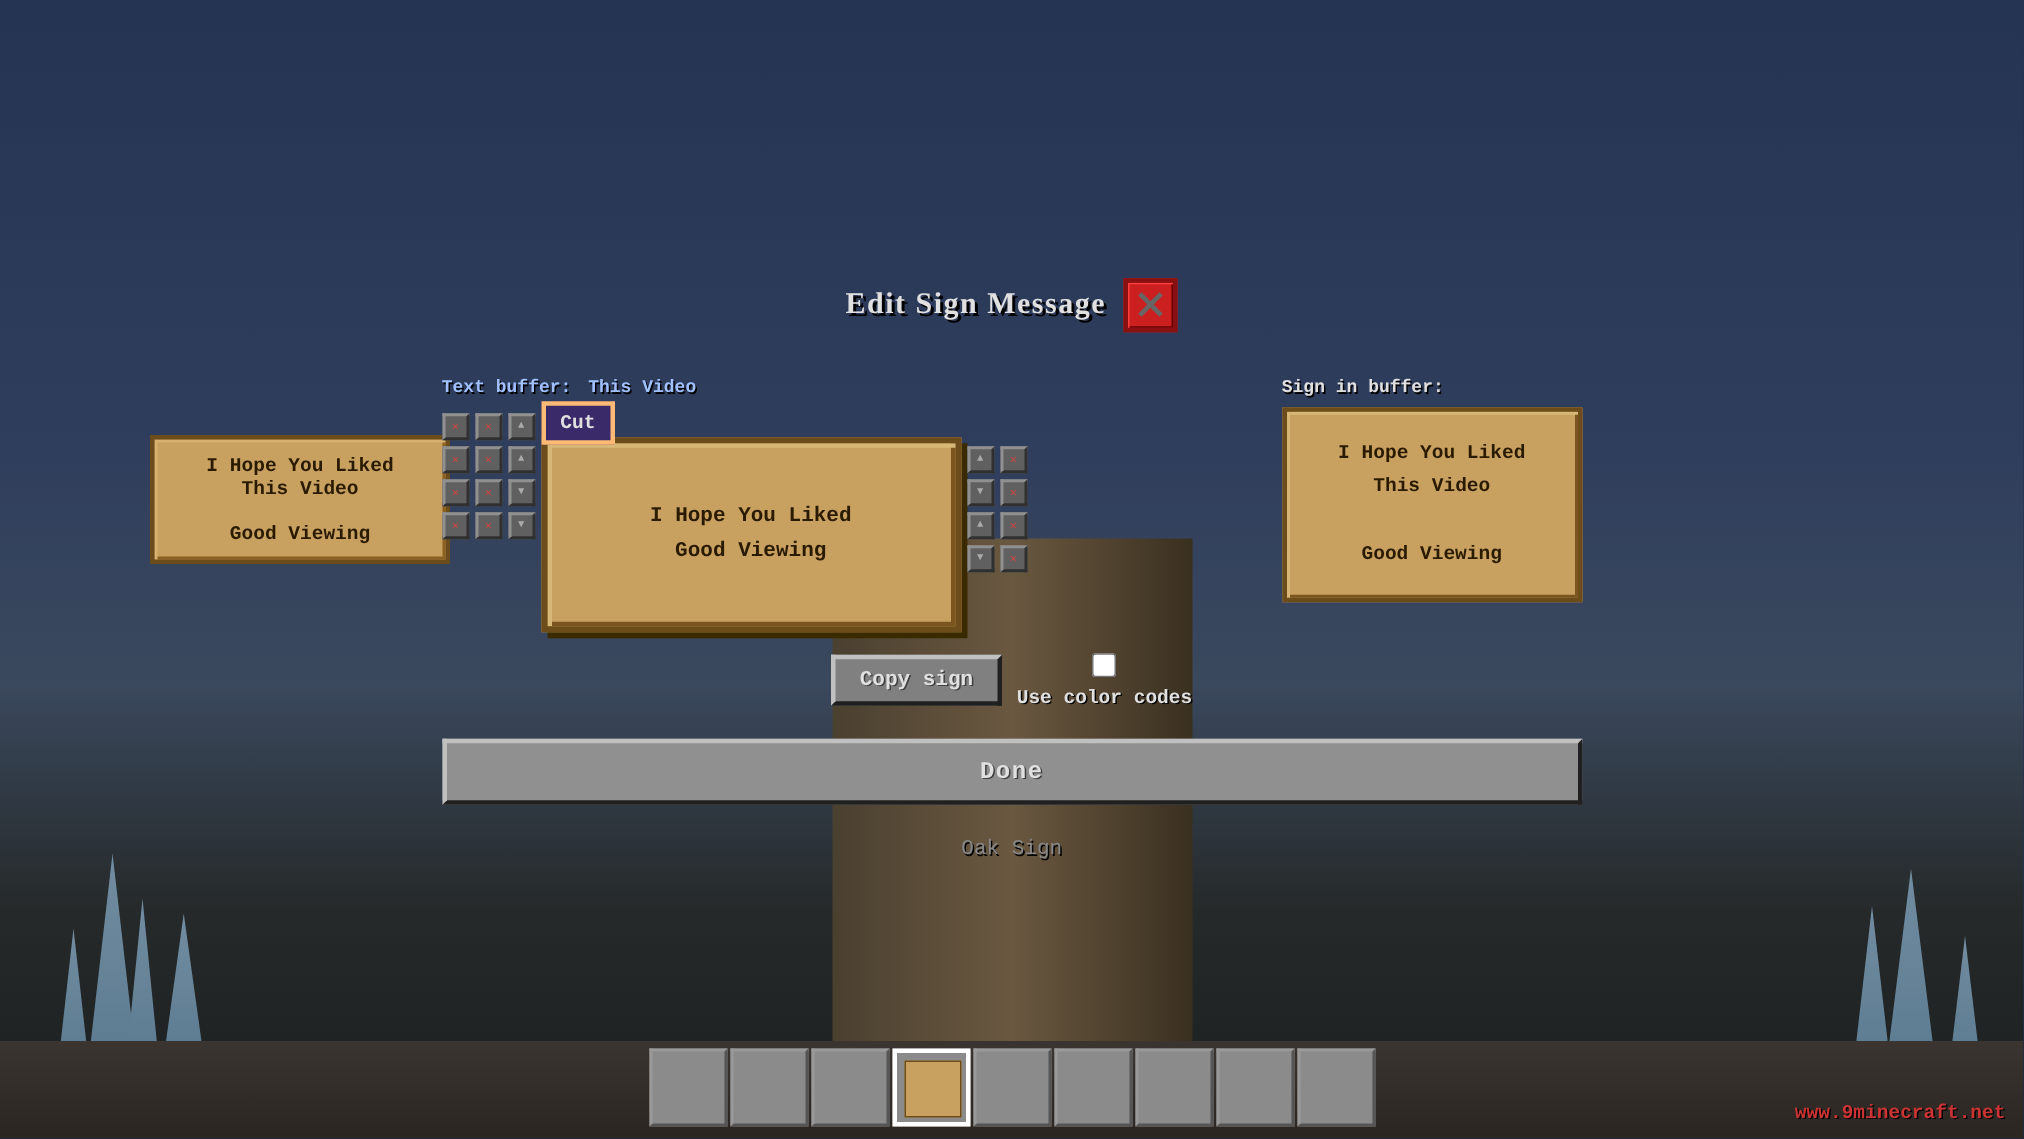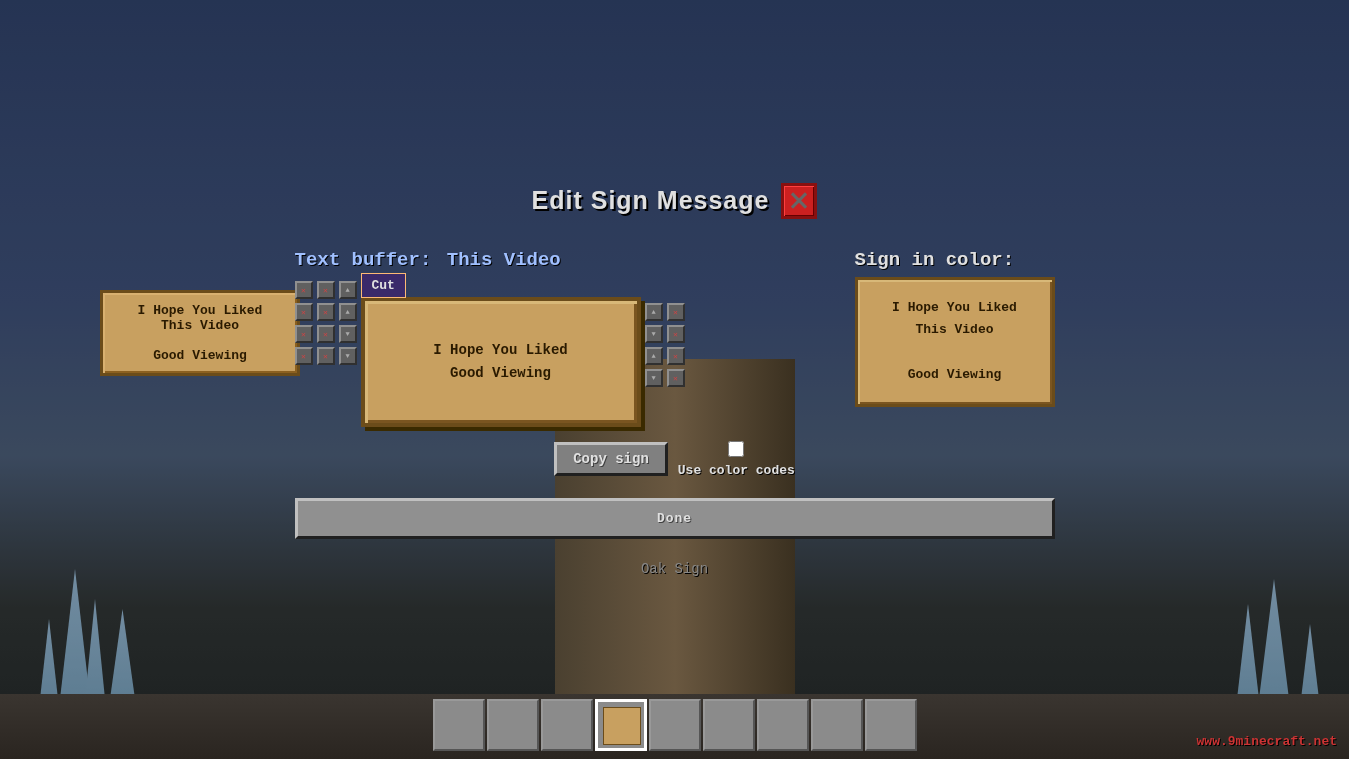--- a/index.html
+++ b/index.html
@@ -65,22 +65,22 @@
     
     .title-bar {
       display: flex;
       align-items: center;
       gap: 12px;
       margin-bottom: 30px;
     }
 
     .title-text {
       color: #e0e0e0;
-      font-size: 25px;
-      font-family: Liberation Sans, sans-serif;
+      font-size: 20px;
+      font-family: Liberation Serif, serif;
       font-weight: bold;
       letter-spacing: 1px;
       text-shadow: 2px 2px 0 #000;
     }
 
     .title-icon {
       width: 36px;
       height: 36px;
       background: #cc2020;
       border: 3px solid #881010;
@@ -118,21 +118,21 @@
     }
 
     
     .text-buffer-section {
       flex: 1;
     }
 
     .section-label {
       color: #e0e0e0;
       font-family: 'Courier New', monospace;
-      font-size: 19px;
+      font-size: 12px;
       font-weight: bold;
       margin-bottom: 6px;
       text-shadow: 1px 1px 0 #000;
     }
 
     .section-label span {
       color: #a0c0ff;
     }
 
     
@@ -219,21 +219,21 @@
     .done-button {
       width: 100%;
       background: #909090;
       border: 3px solid #404040;
       border-right-color: #202020;
       border-bottom-color: #202020;
       border-top-color: #c0c0c0;
       border-left-color: #c0c0c0;
       color: #e0e0e0;
       font-family: 'Courier New', monospace;
-      font-size: 13px;
+      font-size: 16px;
       font-weight: bold;
       padding: 10px 0;
       cursor: pointer;
       text-shadow: 1px 1px 0 #404040;
       text-align: center;
       letter-spacing: 1px;
     }
 
     
     .oak-sign-label {
@@ -292,21 +292,21 @@
       z-index: 20;
       text-shadow: 1px 1px 0 #000;
     }
 
     
     .cut-tooltip {
       position: absolute;
       left: 0;
       top: -4px;
       background: #3a2a6a;
-      border: 1px solid #fdba74;
+      border: 3px solid #fdba74;
       color: #e0e0e0;
       font-family: 'Courier New', monospace;
       font-size: 13px;
       font-weight: bold;
       padding: 4px 10px;
       z-index: 50;
       white-space: nowrap;
     }
 
     
@@ -480,21 +480,21 @@
           <div class="icon-btn"></div>
           <div class="icon-btn"></div>
           <div class="icon-btn"></div>
           <div class="icon-btn"></div>
         </div>
 
       </div>
     </div>
 
     <div class="sign-buffer-section">
-      <div class="section-label">Sign in color:</div>
+      <div class="section-label">Sign in buffer:</div>
       <div class="sign-buffer-preview">
         <div>
           <span>I Hope You Liked</span><br>
           <span>This Video</span><br>
           <br>
           <span>Good Viewing</span>
         </div>
       </div>
     </div>
 

